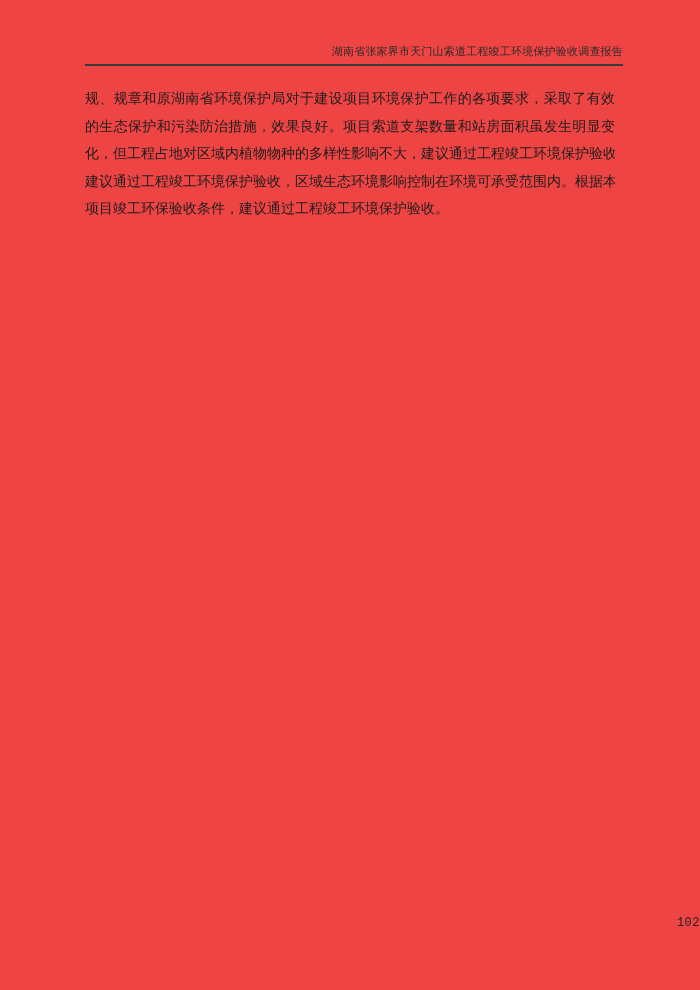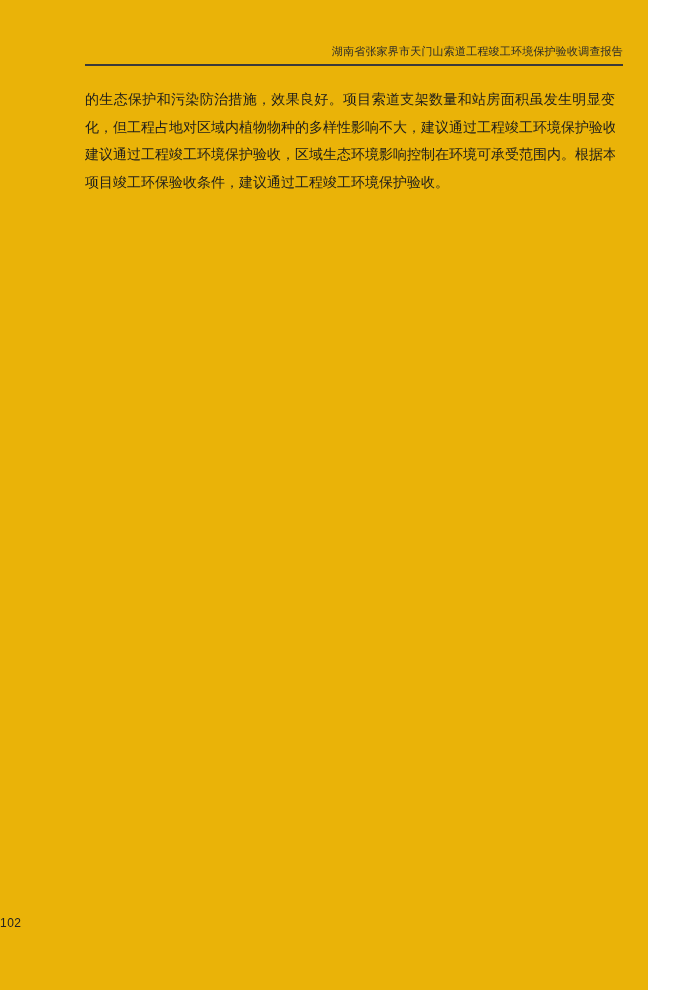--- a/index.html
+++ b/index.html
@@ -2,24 +2,24 @@
 <html lang="zh"><head>
 <meta charset="utf-8">
 <style>
   html, body {
     margin: 0;
     padding: 0;
     background: #ffffff;
   }
   .page {
     position: relative;
-    width: 648px;
+    width: 700px;
     height: 990px;
-    background: #eab308;
-    font-family: Liberation Sans, sans-serif;
+    background: #ef4444;
+    font-family: Liberation Mono, monospace;
     color: #1f1f1f;
     overflow: hidden;
   }
   
   .doc-header {
     position: absolute;
     left: 85px;
     top: 44px;
     width: 538px;
   }
@@ -58,39 +58,40 @@
   .para-line.last {
     text-align: center;
     text-align-last: left;
   }
   
   .doc-footer {
     position: absolute;
     left: 0;
     top: 913px;
     width: 700px;
-    text-align: left;
+    text-align: right;
   }
   .page-number {
     font-size: 12px;
     color: #222222;
     letter-spacing: 0.5px;
   }
 </style>
 </head>
 <body>
 
 <div class="page">
 
   <div class="doc-header">
     <span class="header-title">湖南省张家界市天门山索道工程竣工环境保护验收调查报告</span>
     <div class="header-rule"></div>
   </div>
 
   <div class="doc-body">
+    <span class="para-line">规、规章和原湖南省环境保护局对于建设项目环境保护工作的各项要求，采取了有效</span>
     <span class="para-line">的生态保护和污染防治措施，效果良好。项目索道支架数量和站房面积虽发生明显变</span>
     <span class="para-line">化，但工程占地对区域内植物物种的多样性影响不大，建议通过工程竣工环境保护验收</span>
     <span class="para-line">建议通过工程竣工环境保护验收，区域生态环境影响控制在环境可承受范围内。根据本</span>
     <span class="para-line last">项目竣工环保验收条件，建议通过工程竣工环境保护验收。</span>
   </div>
 
   <div class="doc-footer">
     <span class="page-number">102</span>
   </div>
 

